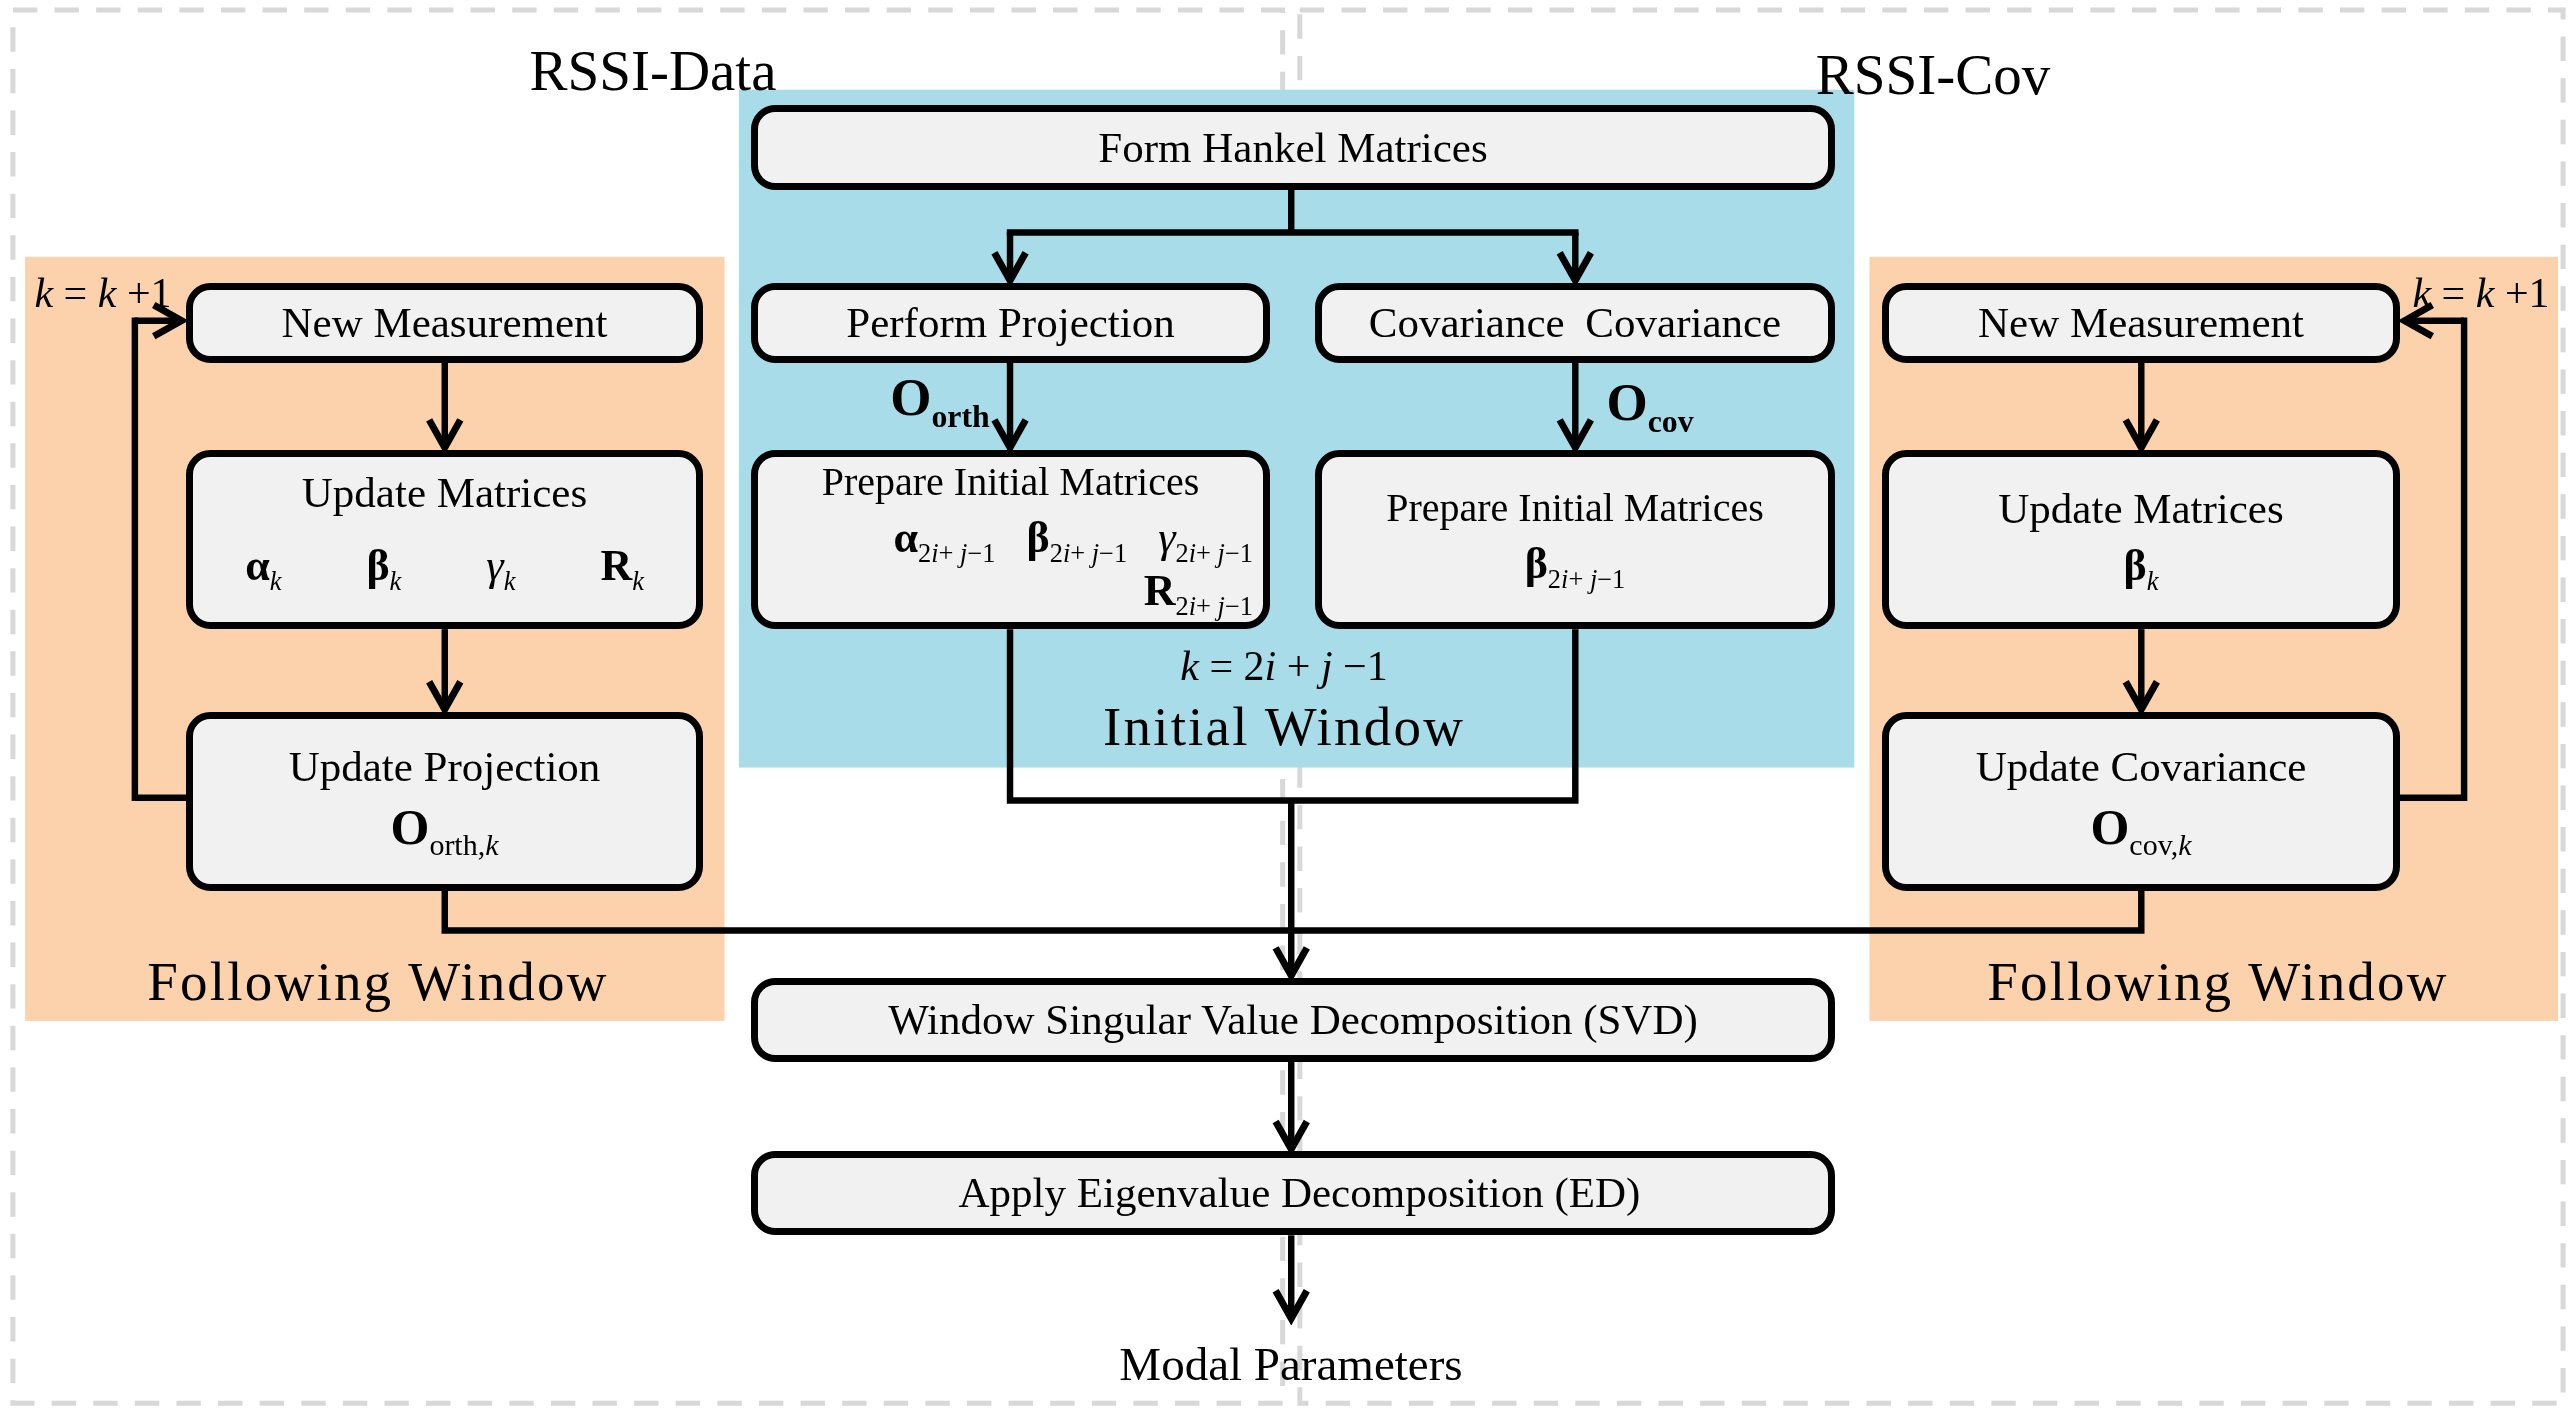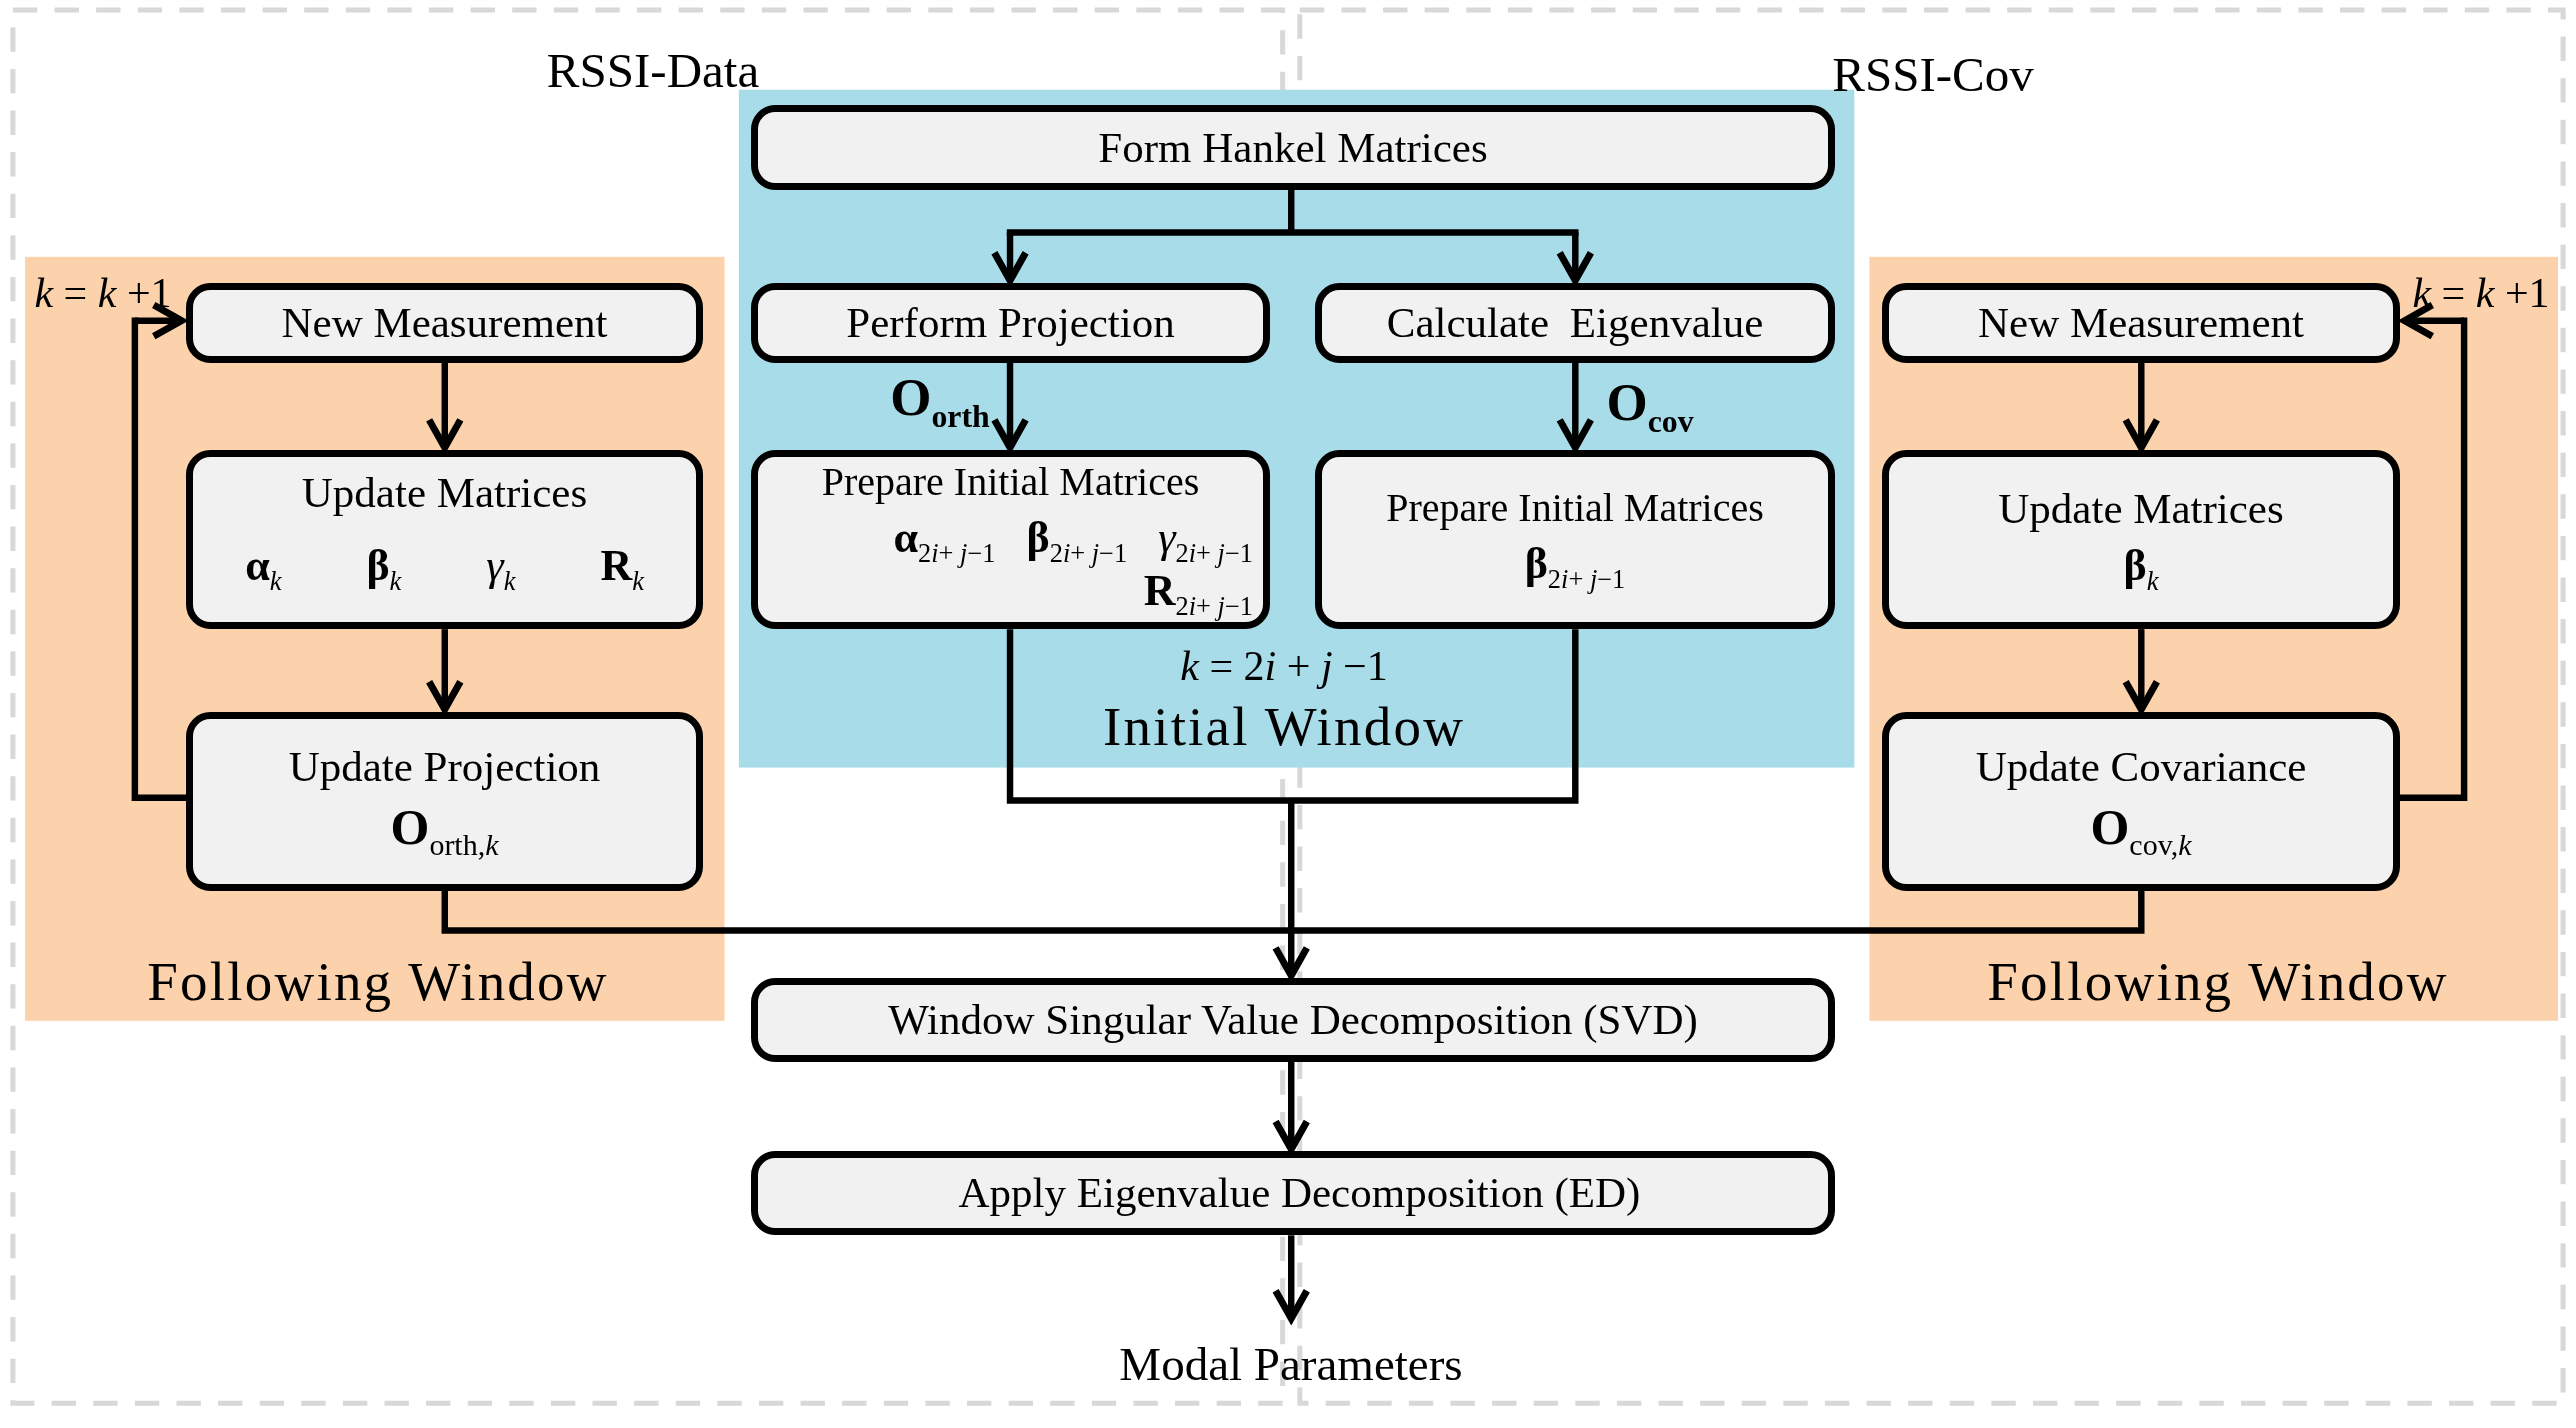--- a/index.html
+++ b/index.html
@@ -11,21 +11,21 @@
   .panel-blue{fill:var(--initial-window-bg,#a8dce8);}
   .panel-orange{fill:var(--following-window-bg,#fbd2ab);}
   .wire{stroke:var(--node-border,#000);stroke-width:9;fill:none;stroke-linejoin:miter;}
   .wire.sq{stroke-linecap:square;}
   .node{position:absolute;box-sizing:border-box;z-index:2;
         background:var(--node-fill,#f1f1f1);border:7.2px solid var(--node-border,#000);
         border-radius:24.4px;display:flex;flex-direction:column;align-items:center;
         justify-content:center;text-align:right;font-size:43px;line-height:1.1;}
   .node .formula{margin-top:10px;font-size:44px;}
   .flabel{position:absolute;z-index:2;transform:translate(-50%,-50%);white-space:nowrap;}
-  .title{font-size:49px;}
+  .title{font-size:57px;}
   .window-label{font-size:55px;letter-spacing:2.2px;}
   .math-label{font-size:42px;}
   .modal{font-size:47px;}
   .olabel{font-size:53px;font-weight:bold;}
   sub{font-size:0.6em;line-height:1;}
   .b{font-weight:bold;}
   .it{font-style:italic;}
   .sym{margin:0 18.7px;display:inline-block;}
   .sym-wide{margin:16px 37px;display:inline-block;}
   .wspace{word-spacing:10px;}
@@ -80,21 +80,21 @@
 
   <div class="node" style="left:751px;top:105px;width:1084px;height:85px;">
     <span>Form Hankel Matrices</span>
   </div>
 
   <div class="node" style="left:751px;top:283px;width:519px;height:80px;">
     <span>Perform Projection</span>
   </div>
 
   <div class="node wspace" style="left:1315px;top:283px;width:520px;height:80px;">
-    <span>Calculate Eigenvalue</span>
+    <span>Covariance Covariance</span>
   </div>
 
   <div class="node" style="left:751px;top:450px;width:519px;height:179px;font-size:40px;">
     <span>Prepare Initial Matrices</span>
     <span class="formula">
       <span class="sym" style="margin:0 10px;"><span class="b">α</span><sub><span>2</span><span class="it">i</span><span>+ </span><span class="it">j</span><span>−1</span></sub></span>
       <span class="sym" style="margin:0 10px;"><span class="b">β</span><sub><span>2</span><span class="it">i</span><span>+ </span><span class="it">j</span><span>−1</span></sub></span>
       <span class="sym" style="margin:0 10px;"><span class="it">γ</span><sub><span>2</span><span class="it">i</span><span>+ </span><span class="it">j</span><span>−1</span></sub></span>
       <span class="sym" style="margin:0 10px;"><span class="b">R</span><sub><span>2</span><span class="it">i</span><span>+ </span><span class="it">j</span><span>−1</span></sub></span>
     </span>

